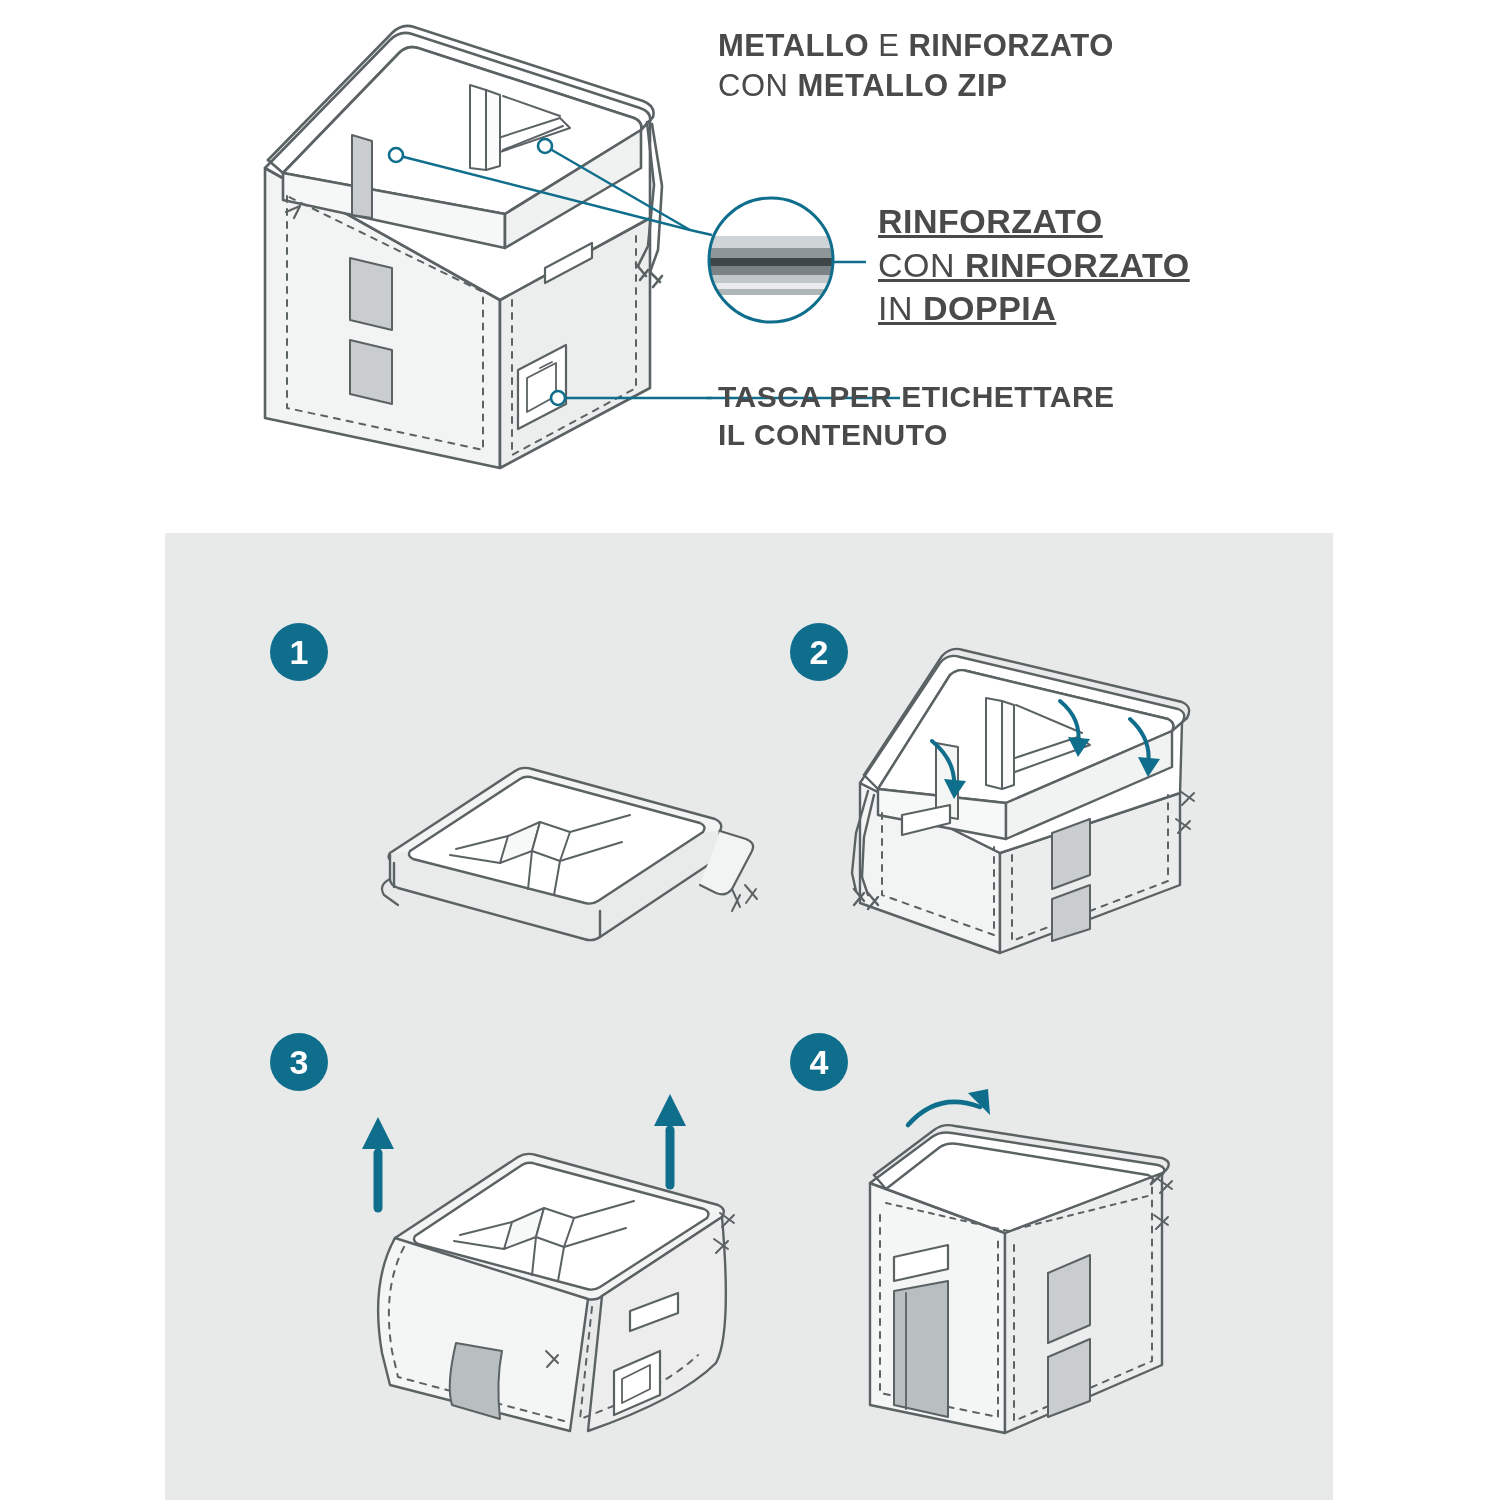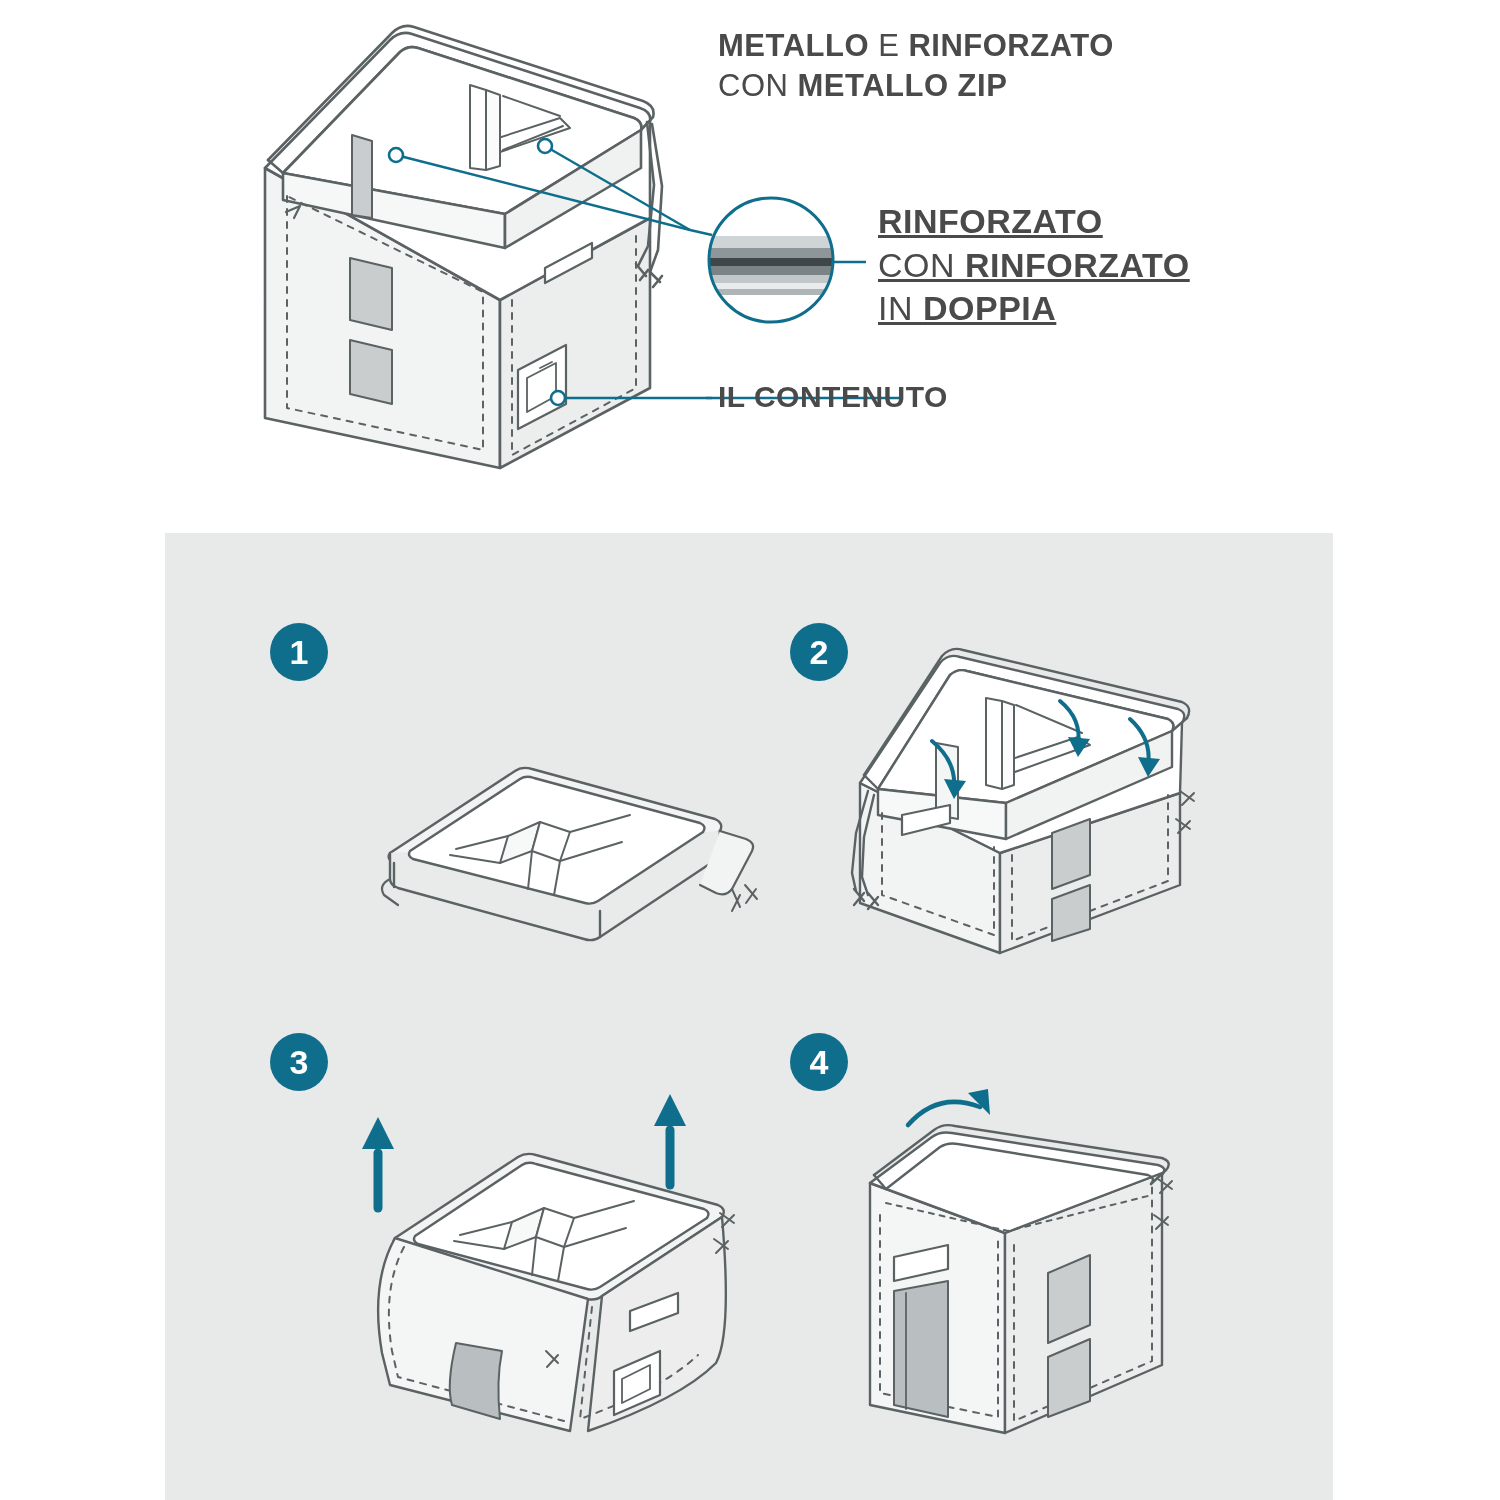--- a/index.html
+++ b/index.html
@@ -183,20 +183,21 @@
     <div><span class="b">RINFORZATO</span></div>
     <div>
       <span class="n">CON </span><span class="b">RINFORZATO</span>
     </div>
     <div>
       <span class="n">IN </span><span class="b">DOPPIA</span>
     </div>
   </div>
 
   <div class="callout-text" id="callout-tasca">
+    <div><span class="b">TASCA PER ETICHETTARE</span></div>
     <div><span class="b">IL CONTENUTO</span></div>
   </div>
 </div>
 
 <div id="steps-panel">
 
   <div class="step" id="step-1">
     <div class="step-badge">1</div>
     <svg class="step-art" width="560" height="420" viewBox="0 0 560 420">
       <g fill="none" stroke="#5b6264" stroke-width="2.4" stroke-linejoin="round" stroke-linecap="round">

